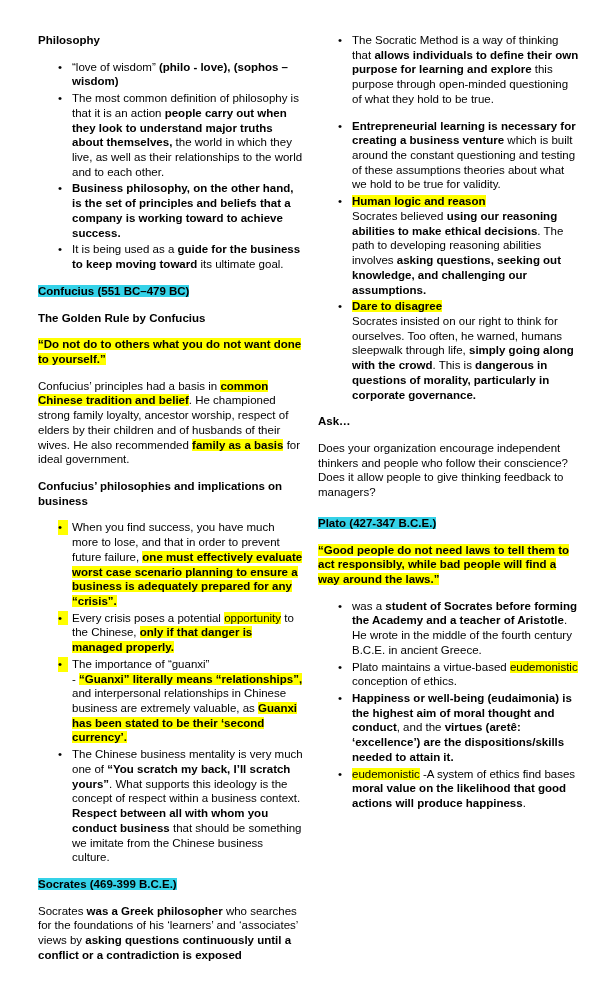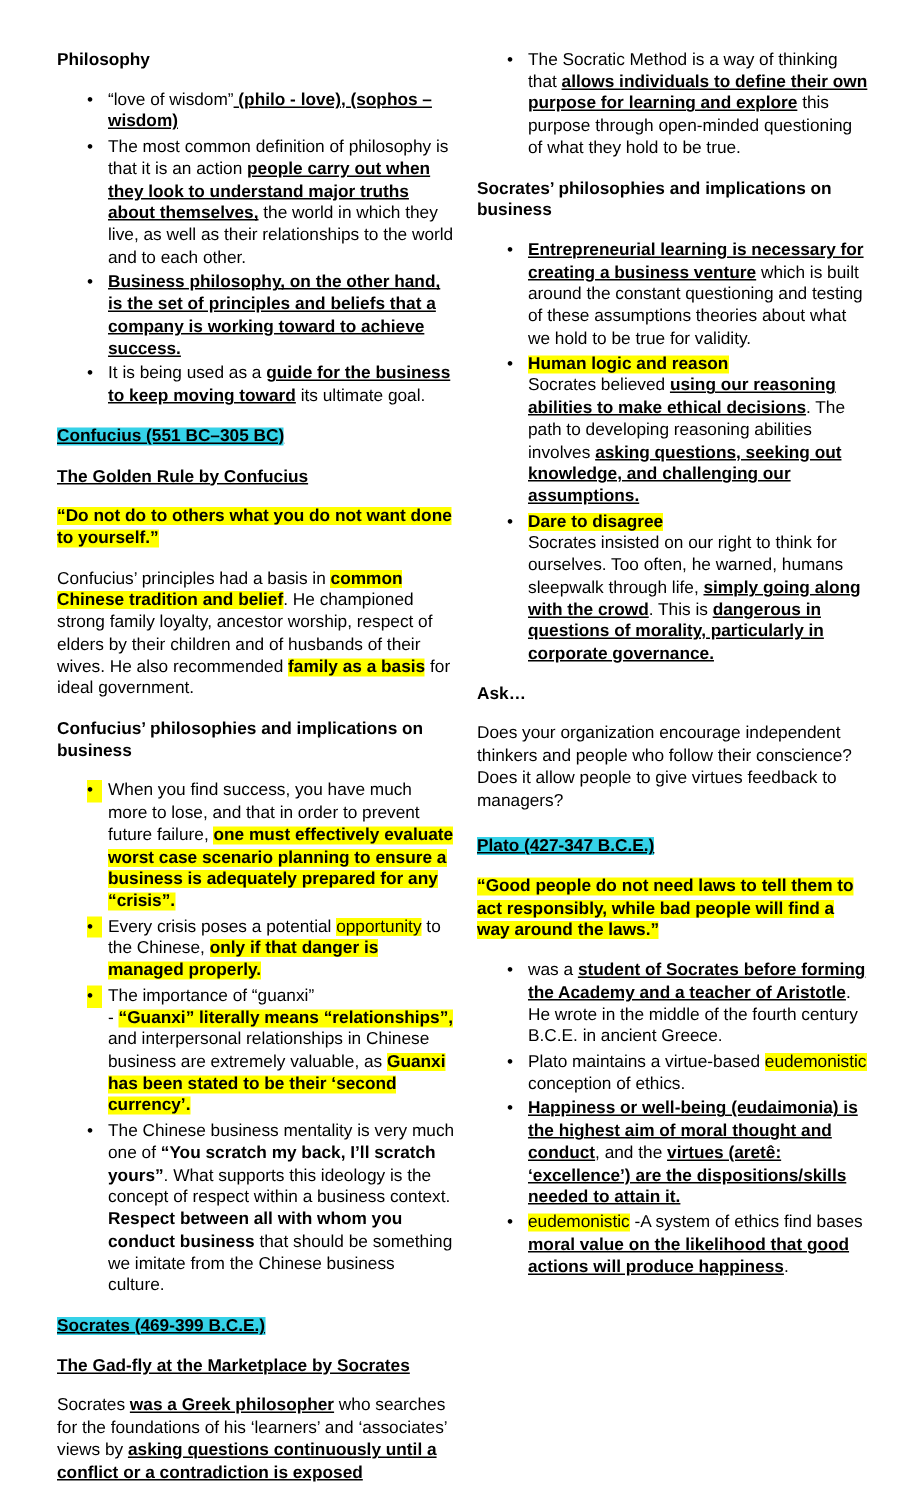--- a/index.html
+++ b/index.html
@@ -12,21 +12,21 @@
   .page{display:flex;gap:15px;padding:33px 24px 0 38px;box-sizing:border-box;width:603px;}
   .col{width:265px;flex:0 0 265px;}
   .col-right{width:262px;flex:0 0 262px;}
   .para{margin:0 0 12px 0;}
   .bullets{margin:0 0 12px 0;padding-left:20px;}
   .bullet-item{display:flex;align-items:flex-start;margin:0 0 2px 0;}
   .marker{flex:0 0 14px;width:14px;display:inline-block;}
   .marker.hl-y{flex:0 0 10px;width:10px;margin-right:4px;}
   .content{flex:1 1 auto;min-width:0;}
   .b{font-weight:bold;text-align:center;}
-  .u{text-decoration:underline;}
+  .u{}
   .hl-y{background:var(--hl-y,#ffff00);}
   .hl-c{background:var(--hl-c,#35d2e8);}
   .spacer{width:100%;}
 </style>
 </head>
 <body>
 
 <div class="page">
   <div class="col">
       <div class="para"><span class="b">Philosophy</span></div>
@@ -41,21 +41,21 @@
         </div>
         <div class="bullet-item">
           <span class="marker">•</span>
           <span class="content"><span class="b u">Business philosophy, on the other hand, is the set of principles and beliefs that a company is working toward to achieve success.</span></span>
         </div>
         <div class="bullet-item">
           <span class="marker">•</span>
           <span class="content"><span>It is being used as a </span><span class="b u">guide for the business to keep moving toward</span><span> its ultimate goal.</span></span>
         </div>
       </div>
-      <div class="para" style="margin-top: 8px;"><span class="b u hl-c">Confucius (551 BC–305 BC)</span></div>
+      <div class="para" style="margin-top: 8px;"><span class="b u hl-c">Confucius (551 BC–479 BC)</span></div>
       <div class="para"><span class="b u">The Golden Rule by Confucius</span></div>
       <div class="para"><span class="b hl-y">“Do not do to others what you do not want done to yourself.”</span></div>
       <div class="para"><span>Confucius’ principles had a basis in </span><span class="b hl-y">common Chinese tradition and belief</span><span>. He championed strong family loyalty, ancestor worship, respect of elders by their children and of husbands of their wives. He also recommended </span><span class="b hl-y">family as a basis</span><span> for ideal government.</span></div>
       <div class="para"><span class="b">Confucius’ philosophies and implications on business</span></div>
       <div class="bullets">
         <div class="bullet-item">
           <span class="marker hl-y">•</span>
           <span class="content"><span>When you find success, you have much more to lose, and that in order to prevent future failure, </span><span class="b hl-y">one must effectively evaluate worst case scenario planning to ensure a business is adequately prepared for any “crisis”.</span></span>
         </div>
         <div class="bullet-item">
@@ -65,47 +65,45 @@
         <div class="bullet-item">
           <span class="marker hl-y">•</span>
           <span class="content"><span>The importance of “guanxi”</span><br><span>- </span><span class="b hl-y">“Guanxi” literally means “relationships”,</span><span> and interpersonal relationships in Chinese business are extremely valuable, as </span><span class="b hl-y">Guanxi has been stated to be their ‘second currency’.</span></span>
         </div>
         <div class="bullet-item">
           <span class="marker">•</span>
           <span class="content"><span>The Chinese business mentality is very much one of </span><span class="b">“You scratch my back, I’ll scratch yours”</span><span>. What supports this ideology is the concept of respect within a business context. </span><span class="b">Respect between all with whom you conduct business</span><span> that should be something we imitate from the Chinese business culture.</span></span>
         </div>
       </div>
       <div class="para" style="margin-top: 8px;"><span class="b u hl-c">Socrates (469-399 B.C.E.)</span></div>
-      <div class="para"><span class="b u">The Gad-fly at the Marketplace by Socrates</span></div>
       <div class="para"><span>Socrates </span><span class="b u">was a Greek philosopher</span><span> who searches for the foundations of his ‘learners’ and ‘associates’ views by </span><span class="b u">asking questions continuously until a conflict or a contradiction is exposed</span></div>
     </div>
   <div class="col col-right">
       <div class="bullets">
         <div class="bullet-item">
           <span class="marker">•</span>
           <span class="content"><span>The Socratic Method is a way of thinking that </span><span class="b u">allows individuals to define their own purpose for learning and explore</span><span> this purpose through open-minded questioning of what they hold to be true.</span></span>
         </div>
       </div>
-      <div class="para"><span class="b">Socrates’ philosophies and implications on business</span></div>
       <div class="bullets">
         <div class="bullet-item">
           <span class="marker">•</span>
           <span class="content"><span class="b u">Entrepreneurial learning is necessary for creating a business venture</span><span> which is built around the constant questioning and testing of these assumptions theories about what we hold to be true for validity.</span></span>
         </div>
         <div class="bullet-item">
           <span class="marker">•</span>
           <span class="content"><span class="b hl-y">Human logic and reason</span><br><span>Socrates believed </span><span class="b u">using our reasoning abilities to make ethical decisions</span><span>. The path to developing reasoning abilities involves </span><span class="b u">asking questions, seeking out knowledge, and challenging our assumptions.</span></span>
         </div>
         <div class="bullet-item">
           <span class="marker">•</span>
           <span class="content"><span class="b hl-y">Dare to disagree</span><br><span>Socrates insisted on our right to think for ourselves. Too often, he warned, humans sleepwalk through life, </span><span class="b u">simply going along with the crowd</span><span>. This is </span><span class="b u">dangerous in questions of morality, particularly in corporate governance.</span></span>
         </div>
       </div>
       <div class="para"><span class="b">Ask…</span></div>
-      <div class="para"><span>Does your organization encourage independent thinkers and people who follow their conscience?</span><br><span>Does it allow people to give virtues feedback to managers?</span><br></div>
+      <div class="para"><span>Does your organization encourage independent thinkers and people who follow their conscience?</span><br><span>Does it allow people to give thinking feedback to managers?</span><br></div>
       <div class="para" style="margin-top: 16px;"><span class="b u hl-c">Plato (427-347 B.C.E.)</span></div>
       <div class="para"><span class="b hl-y">“Good people do not need laws to tell them to act responsibly, while bad people will find a way around the laws.”</span></div>
       <div class="bullets">
         <div class="bullet-item">
           <span class="marker">•</span>
           <span class="content"><span>was a </span><span class="b u">student of Socrates before forming the Academy and a teacher of Aristotle</span><span>. He wrote in the middle of the fourth century B.C.E. in ancient Greece.</span></span>
         </div>
         <div class="bullet-item">
           <span class="marker">•</span>
           <span class="content"><span>Plato maintains a virtue-based </span><span class="hl-y">eudemonistic</span><span> conception of ethics.</span></span>

